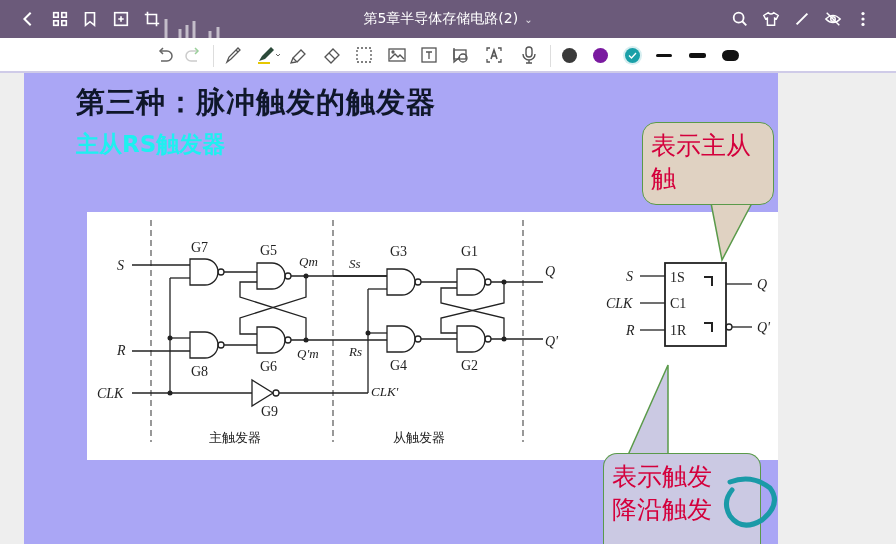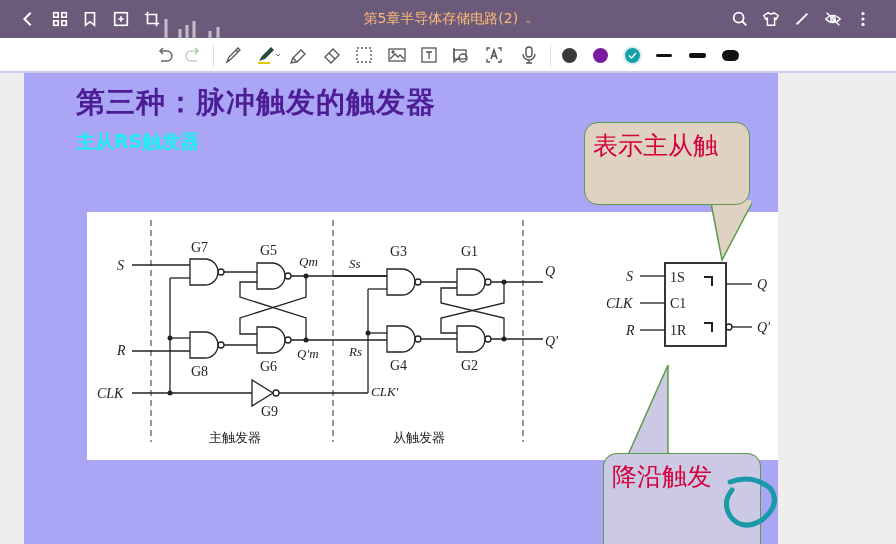--- a/index.html
+++ b/index.html
@@ -3,37 +3,37 @@
 <meta charset="utf-8">
 <style>
   * { box-sizing: border-box; margin: 0; padding: 0; }
   html, body { width: 896px; height: 544px; overflow: hidden; background: #eeeeee; font-family: "DejaVu Sans", sans-serif; }
   #root { position: relative; width: 896px; height: 544px; }
 
   
   .titlebar { position: absolute; left: 0; top: 0; width: 896px; height: 38px; background: #6b5a7a; }
   .tb-icon { position: absolute; top: 9px; width: 20px; height: 20px; color: #ffffff; display: flex; align-items: center; justify-content: center; }
   .tb-icon svg { width: 18px; height: 18px; }
-  .doc-title { position: absolute; left: 0; width: 896px; top: 10px; text-align: center; color: #fdba74; font-size: 14px; }
+  .doc-title { position: absolute; left: 0; width: 896px; top: 10px; text-align: center; color: #ffffff; font-size: 14px; }
   .doc-title .chev { font-size: 10px; margin-left: 6px; opacity: .8; }
   .overlay-text { position: absolute; left: 18px; top: 20px; color: rgba(255,255,255,0.55); font-size: 16px; letter-spacing: 1px; }
   .overlay-bars { position: absolute; left: 160px; top: 17px; width: 70px; height: 28px; }
 
   
   .toolbar { position: absolute; left: 0; top: 38px; width: 896px; height: 35px; background: #ffffff; border-bottom: 2px solid #cfcbe8; }
   .tool { position: absolute; top: 6px; width: 22px; height: 22px; display: flex; align-items: center; justify-content: center; color: #555; }
   .tool svg { width: 20px; height: 20px; }
   .divider { position: absolute; top: 7px; width: 1px; height: 22px; background: #dddddd; }
   .swatch { position: absolute; top: 10px; width: 15px; height: 15px; border-radius: 50%; }
   .stroke { position: absolute; height: 4px; background: #111; border-radius: 2px; }
 
   
   .slide { position: absolute; left: 24px; top: 73px; width: 754px; height: 471px; background: #aaa6f5; }
-  .slide-title { position: absolute; left: 52px; top: 10px; color: #4c1d95; font-size: 29px; font-weight: bold; letter-spacing: 1px; }
-  .slide-sub { position: absolute; left: 52px; top: 56px; color: #1ef0f0; font-size: 19px; font-weight: bold; }
+  .slide-title { position: absolute; left: 52px; top: 10px; color: #0f172a; font-size: 29px; font-weight: bold; letter-spacing: 1px; }
+  .slide-sub { position: absolute; left: 52px; top: 56px; color: #1ef0f0; font-size: 23px; font-weight: bold; }
 
   .diagram { position: absolute; left: 87px; top: 212px; width: 691px; height: 248px; background: #ffffff; }
   .diagram svg { position: absolute; left: 0; top: 0; }
 
   .callout { position: absolute; background: #e0d2c2; border: 1.5px solid #5a9a4a; border-radius: 14px; color: #d4003c; font-size: 25px; line-height: 33px; padding: 6px 8px; }
   .callout2 { background: #cbc9e3; }
   .tail { position: absolute; }
 
   .ink-circle { position: absolute; left: 722px; top: 476px; width: 56px; height: 54px; }
 </style>
@@ -335,28 +335,29 @@
           <text x="670" y="120" font-style="italic">Q'</text>
         </g>
       </g>
     </svg>
   </div>
 
   <svg class="tail" style="left:700px;top:200px" width="60" height="64">
     <path d="M11 3 L22 60 L52 3" fill="#e0d2c2" stroke="#5a9a4a" stroke-width="1.5"></path>
     <rect x="12" y="0" width="39" height="5" fill="#e0d2c2"></rect>
   </svg>
-  <div class="callout" style="left:584px;top:122px;width:166px;height:83px">
+  <div class="callout" style="left:642px;top:122px;width:132px;height:83px">
     <div>表示主从触</div>
   </div>
 
   <svg class="tail" style="left:625px;top:362px" width="48" height="96">
     <path d="M3 93 L43 3 L43 93" fill="#cbc9e3" stroke="#5a9a4a" stroke-width="1.5"></path>
   </svg>
   <div class="callout callout2" style="left:603px;top:453px;width:158px;height:100px;border-bottom:none;border-bottom-left-radius:0;border-bottom-right-radius:0">
+    <div>表示触发</div>
     <div>降沿触发</div>
   </div>
 
   <svg class="ink-circle" viewBox="0 0 56 54">
     <path d="M8 6 Q30 -2 48 12 Q60 28 40 44 Q20 56 8 40 Q0 26 10 14" fill="none" stroke="#1a9aa8" stroke-width="5" stroke-linecap="round"></path>
   </svg>
 
 </div>
 
 </body></html>

